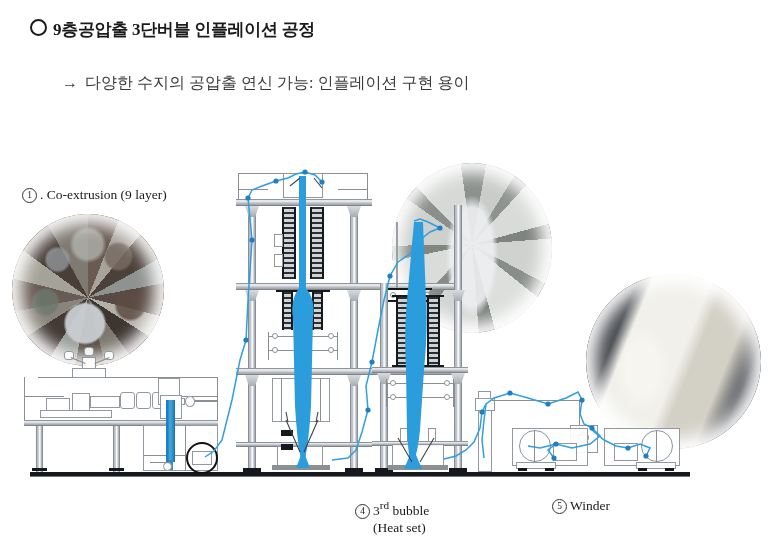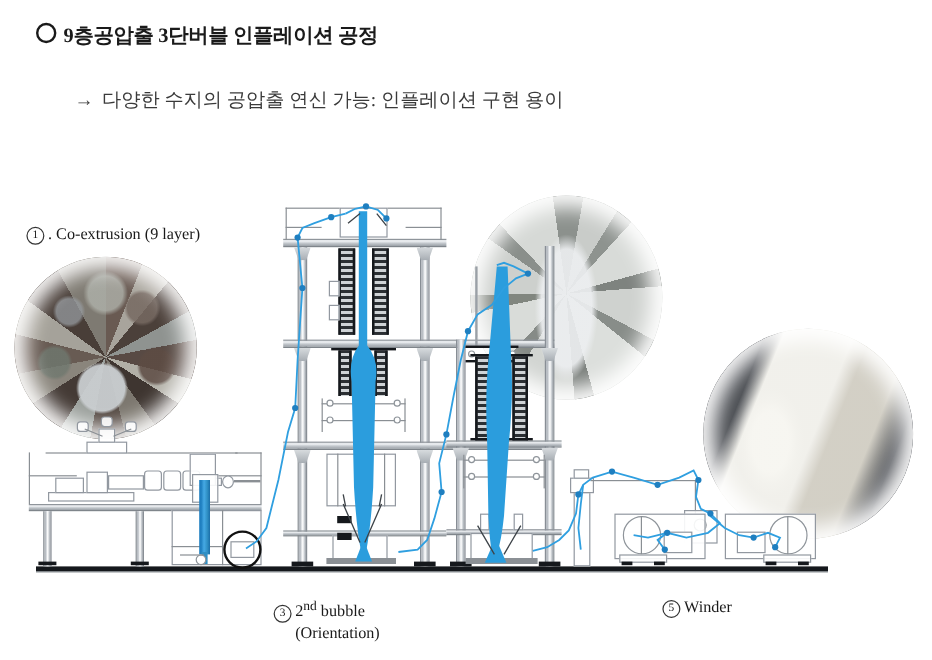--- a/index.html
+++ b/index.html
@@ -439,23 +439,23 @@
       <path d="M 398 438 L 412 462 M 434 438 L 420 462"></path>
       <path d="M 290 186 L 300 178 M 314 178 L 322 188"></path>
     </g>
   </svg>
 
   <div class="callout lbl-coex">
     <span class="circled">1</span><span>.</span> <span>Co-extrusion (9 layer)</span>
   </div>
 
 
-  <div class="callout lbl-second">
-    <span class="cap-indent"><span class="circled">3</span><span>2</span><sup>nd</sup><span> bubble</span></span>
-    <span class="cap-indent ind">(Orientation)</span>
-  </div>
-
+
+  <div class="callout lbl-third">
+    <span class="cap-indent"><span class="circled">4</span><span>3</span><sup>rd</sup><span> bubble</span></span>
+    <span class="cap-indent ind">(Heat set)</span>
+  </div>
 
   <div class="callout lbl-winder">
     <span class="circled">5</span><span>Winder</span>
   </div>
 
 </div>
 
 </body></html>

